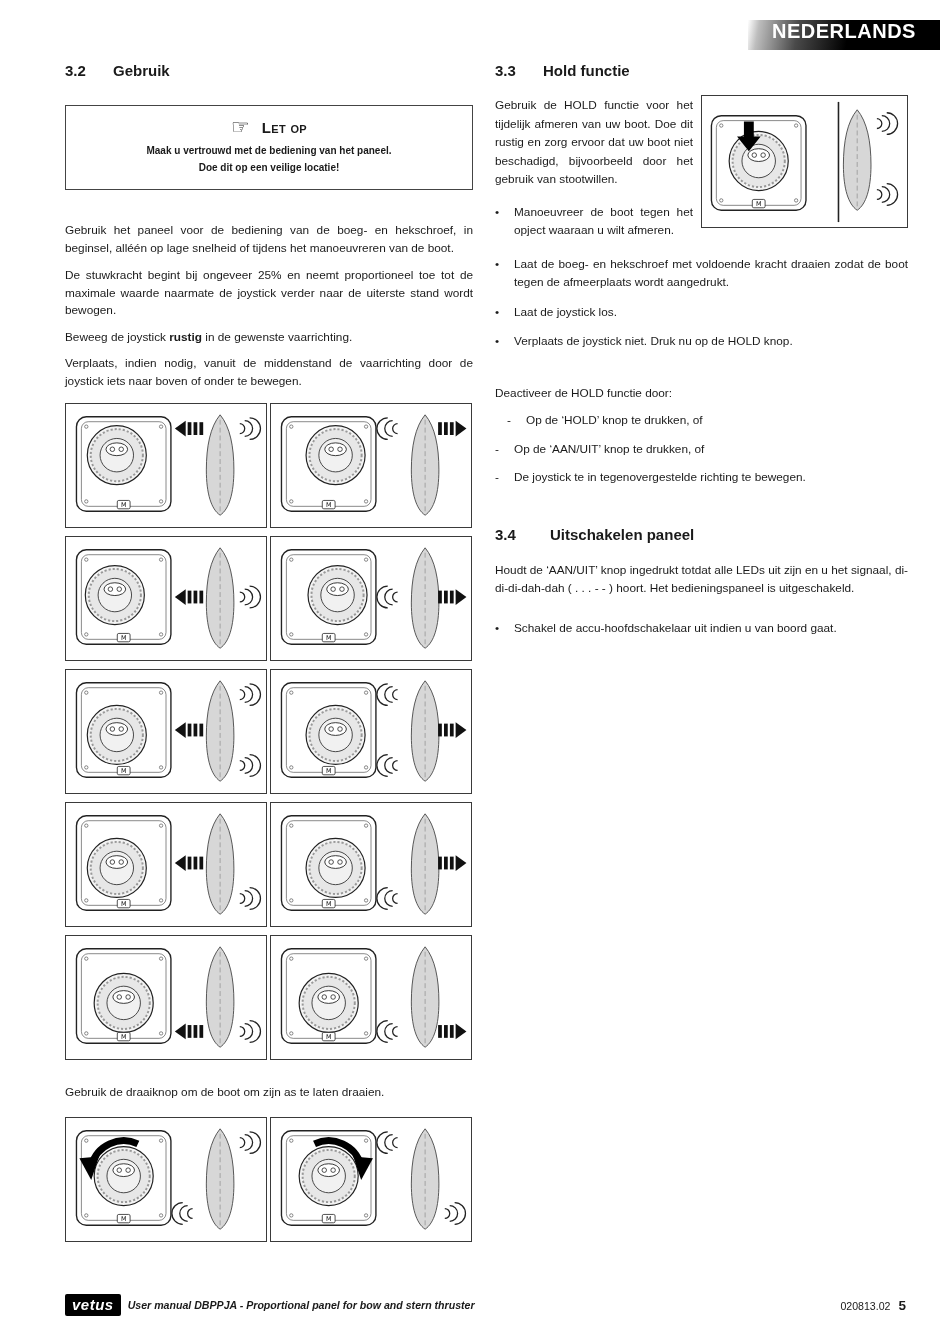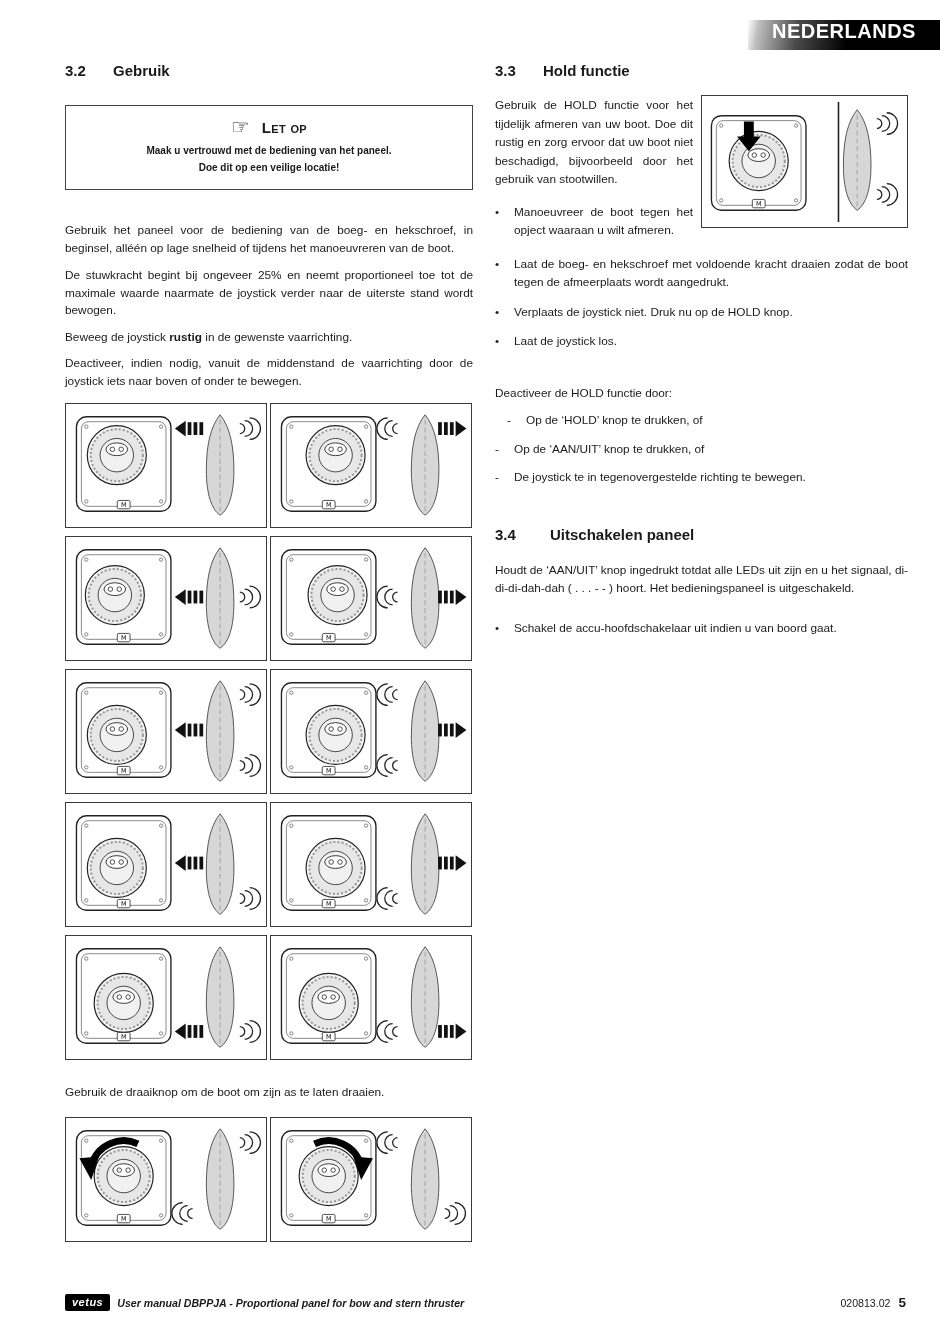--- a/index.html
+++ b/index.html
@@ -51,21 +51,21 @@
   .d1 { margin-top:9px;margin-left:12px; } .d2 { margin-top:10px; } .d3 { margin-top:10px; }
   .head-34 { margin-top:39px;gap:7px; }
   .p34 { margin-top:17px; }
   .b34 { margin-top:21px; }
 
   
   .footer { position:absolute; left:65px; right:44px; top:1294px;
             display:flex; justify-content:space-between; align-items:center; }
   .footer-left { display:flex; align-items:center; gap:7px; }
   .brand-logo { background:#000; color:#fff; font-style:italic; font-weight:bold;
-                font-size:11px; padding:2px 7px 3px; border-radius:2px; letter-spacing:0.5px; }
+                font-size:15px; padding:2px 7px 3px; border-radius:2px; letter-spacing:0.5px; }
   .manual-title { font-style:italic; font-weight:bold; font-size:10.6px; }
   .footer-right { display:flex; align-items:baseline; gap:8px; }
   .doc-code { font-size:10.6px; }
   .page-num { font-size:13.5px; font-weight:bold; }
 </style>
 </head>
 <body>
 
 <div class="page">
 
@@ -85,21 +85,21 @@
         <span class="hand-icon">☞</span>
         <span class="notice-label">Let op</span>
       </div>
       <div class="notice-line">Maak u vertrouwd met de bediening van het paneel.</div>
       <div class="notice-line">Doe dit op een veilige locatie!</div>
     </div>
 
     <p class="body-text mt32">Gebruik het paneel voor de bediening van de boeg- en hekschroef, in beginsel, alléén op lage snelheid of tijdens het manoeuvreren van de boot.</p>
     <p class="body-text mt10">De stuwkracht begint bij ongeveer 25% en neemt proportioneel toe tot de maximale waarde naarmate de joystick verder naar de uiterste stand wordt bewogen.</p>
     <p class="body-text mt9"><span>Beweeg de joystick </span><b>rustig</b><span> in de gewenste vaarrichting.</span></p>
-    <p class="body-text mt9">Deactiveer, indien nodig, vanuit de middenstand de vaarrichting door de joystick iets naar boven of onder te bewegen.</p>
+    <p class="body-text mt9">Verplaats, indien nodig, vanuit de middenstand de vaarrichting door de joystick iets naar boven of onder te bewegen.</p>
 
     <div class="fig-grid">
       <div class="fig-row">
         <div class="fig-box"><svg xmlns="http://www.w3.org/2000/svg" viewBox="0 0 202 125" width="100%" height="100%" preserveAspectRatio="xMidYMid meet" font-family="'DejaVu Sans',sans-serif">
               <rect x="10" y="13" width="96" height="96" rx="10" fill="#fff" stroke="#222" stroke-width="1.4"></rect>
               <rect x="15" y="18" width="86" height="86" rx="7" fill="none" stroke="#555" stroke-width="0.7"></rect>
               <circle cx="20" cy="23" r="1.7" fill="none" stroke="#555" stroke-width="0.7"></circle>
               <circle cx="96" cy="23" r="1.7" fill="none" stroke="#555" stroke-width="0.7"></circle>
               <circle cx="20" cy="99" r="1.7" fill="none" stroke="#555" stroke-width="0.7"></circle>
               <circle cx="96" cy="99" r="1.7" fill="none" stroke="#555" stroke-width="0.7"></circle>
@@ -452,22 +452,22 @@
           <path d="M186,17 A11,11 0 0 1 186,39" fill="none" stroke="#222" stroke-width="1.3"></path>
           <path d="M176,95 A5,5 0 0 1 176,105" fill="none" stroke="#222" stroke-width="1.3"></path>
           <path d="M181,92 A8,8 0 0 1 181,108" fill="none" stroke="#222" stroke-width="1.3"></path>
           <path d="M186,89 A11,11 0 0 1 186,111" fill="none" stroke="#222" stroke-width="1.3"></path>
         </svg></div>
 
     <p class="body-text intro">Gebruik de HOLD functie voor het tijdelijk afmeren van uw boot. Doe dit rustig en zorg ervoor dat uw boot niet beschadigd, bijvoorbeeld door het gebruik van stootwillen.</p>
 
     <div class="bullet b1"><span class="marker">•</span><span>Manoeuvreer de boot tegen het opject waaraan u wilt afmeren.</span></div>
     <div class="bullet b2"><span class="marker">•</span><span>Laat de boeg- en hekschroef met voldoende kracht draaien zodat de boot tegen de afmeerplaats wordt aangedrukt.</span></div>
+    <div class="bullet b4"><span class="marker">•</span><span>Laat de joystick los.</span></div>
     <div class="bullet b3"><span class="marker">•</span><span>Verplaats de joystick niet. Druk nu op de HOLD knop.</span></div>
-    <div class="bullet b4"><span class="marker">•</span><span>Laat de joystick los.</span></div>
 
     <p class="body-text deact-title">Deactiveer de HOLD functie door:</p>
 
     <div class="dash-item d1"><span class="marker">-</span><span>Op de ‘HOLD’ knop te drukken, of</span></div>
     <div class="dash-item d2"><span class="marker">-</span><span>Op de ‘AAN/UIT’ knop te drukken, of</span></div>
     <div class="dash-item d3"><span class="marker">-</span><span>De joystick te in tegenovergestelde richting te bewegen.</span></div>
 
     <div class="sec-head head-34">
       <span class="sec-num">3.4</span>
       <span class="sec-title">Uitschakelen paneel</span>

